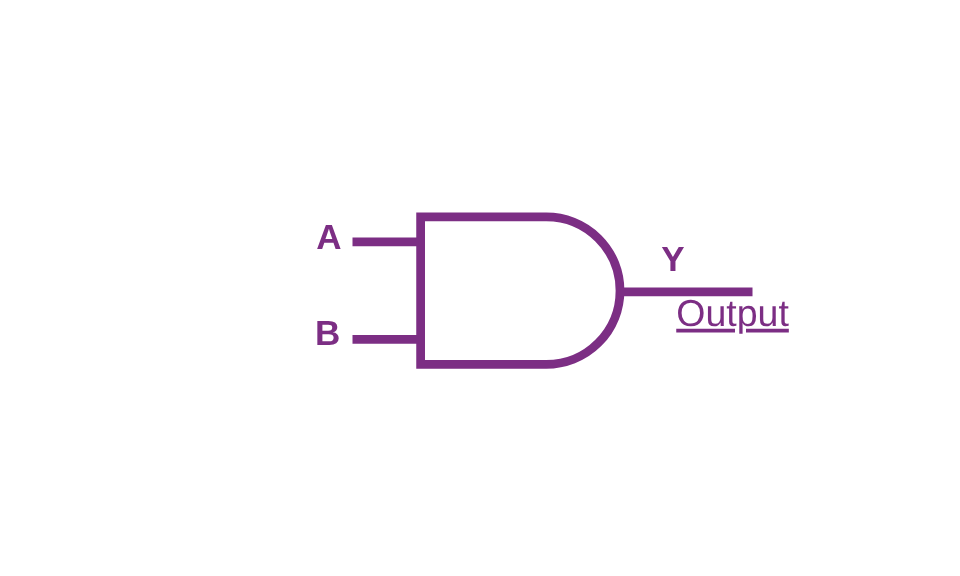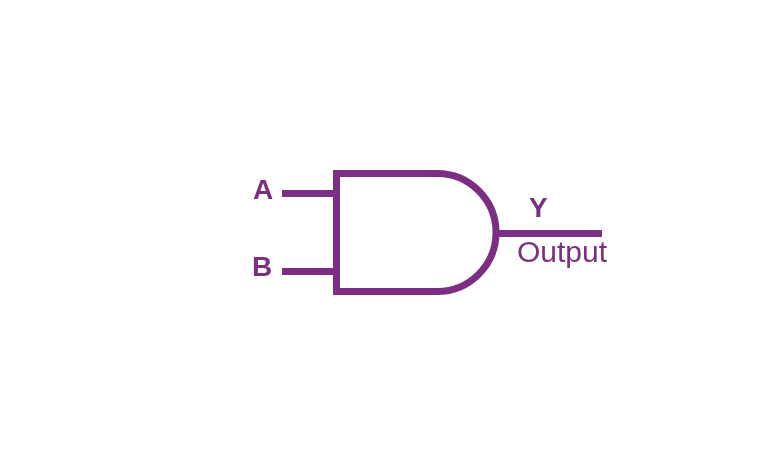--- a/index.html
+++ b/index.html
@@ -45,21 +45,21 @@
     font-size:28px;
   }
   .lbl.caption{
     font-weight:normal;
     font-size:30px;
   }
   .lbl-a    { left:253px; top:176px; }
   .lbl-b    { left:252px; top:253px; }
   .lbl-y    { left:529px; top:194px; }
   .lbl-input{ left:181px; top:213px; }
-  .lbl-output{ left:517px; top:237px; }
+  .lbl-output{ left:541px; top:237px;text-decoration:underline; }
 </style>
 </head>
 <body>
 
 <div class="stage">
 
   <svg width="768" height="461" viewBox="0 0 768 461">
 
     <path class="gate-stroke" d="M 336.5 173.5 L 437 173.5 A 59 59 0 0 1 437 291.5 L 336.5 291.5 Z"></path>
 

